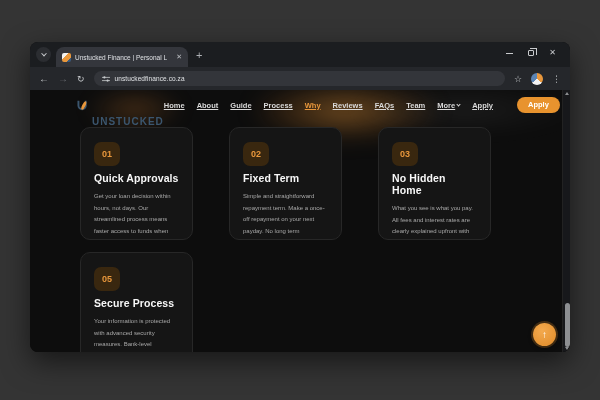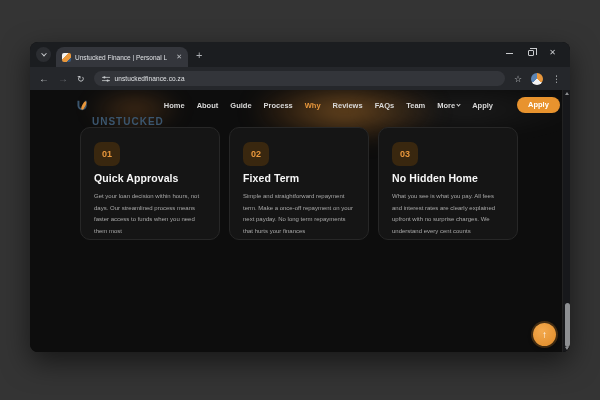--- a/index.html
+++ b/index.html
@@ -55,32 +55,32 @@
   .glow2 { left:55px; top:-2px; width:100px; height:42px; filter:blur(9px);
            background:radial-gradient(ellipse at center, rgba(190,112,40,.32), transparent 70%); }
   .glow3 { left:320px; top:-6px; width:230px; height:52px; filter:blur(8px);
            background:radial-gradient(ellipse at center, rgba(255,255,255,.06), transparent 75%); }
 
   .site-nav { position:relative; z-index:2; height:30px; display:flex; align-items:center;
               padding:0 20px 0 46px; }
   .logo { display:flex; align-items:center; gap:3px; }
   .logo-text { font-size:10px; font-weight:bold; letter-spacing:1px; color:#3b566f;margin-top:32px; }
   .nav-links { display:flex; align-items:center; gap:12px; margin-left:auto; }
-  .nav-link { font-size:7.5px; font-weight:600; color:#d9d9d9; white-space:nowrap; }
+  .nav-link { font-size:7.5px; font-weight:600; color:#d9d9d9; white-space:nowrap;text-decoration:underline; }
   .nav-link.active { color:#e8973c; }
   .more { display:flex; align-items:center; gap:2px; }
   .more .chev2 { width:3px; height:3px; border-right:1px solid #d9d9d9; border-bottom:1px solid #d9d9d9;
                  transform:rotate(45deg); margin-top:-2px; }
   .apply-pill { margin-left:12px; background:#e8932e; color:#fff; font-size:7.5px; font-weight:bold;
                 border-radius:10px; padding:4px 11px; line-height:1; }
 
   
   .cards { position:absolute; z-index:1; left:50px; top:37px;
            display:grid; grid-template-columns:repeat(3,140px); gap:12px 9px; }
-  .card { width:140px; height:113px; background:#151515; border:1px solid #272727; border-radius:10px;
+  .card { width:113px; height:113px; background:#151515; border:1px solid #272727; border-radius:10px;
           padding:14px 13px; overflow:hidden; }
   .badge { width:26px; height:24px; border-radius:7px; background:#39270f; color:#e8973c;
            font-size:9px; font-weight:bold; display:flex; align-items:center; justify-content:center; }
   .card-title { margin-top:6px; font-size:10.5px; font-weight:bold; color:#f7f7f7; letter-spacing:.1px; }
   .card-body { margin-top:7px; font-size:6px; line-height:11.5px; color:#a8a8a8; }
 
   
   .scrollbar { position:absolute; right:0; top:0; bottom:0; width:8px; background:#17181b;
                border-left:1px solid #222; z-index:3; }
   .sb-up { position:absolute; top:2px; left:2px; width:0; height:0;
@@ -181,20 +181,25 @@
       <div class="card">
         <div class="badge">02</div>
         <div class="card-title">Fixed Term</div>
         <div class="card-body">Simple and straightforward repayment term. Make a once-off repayment on your next payday. No long term repayments that hurts your finances</div>
       </div>
       <div class="card">
         <div class="badge">03</div>
         <div class="card-title">No Hidden Home</div>
         <div class="card-body">What you see is what you pay. All fees and interest rates are clearly explained upfront with no surprise charges. We understand every cent counts</div>
       </div>
+      <div class="card">
+        <div class="badge">05</div>
+        <div class="card-title">Secure Process</div>
+        <div class="card-body">Your information is protected with advanced security measures. Bank-level encryption keeps your personal and financial data completely safe</div>
+      </div>
     </div>
 
     <div class="scrollbar">
       <span class="sb-up"></span>
       <span class="sb-thumb"></span>
       <span class="sb-down"></span>
     </div>
 
     <div class="fab">
       <span>↑</span>

